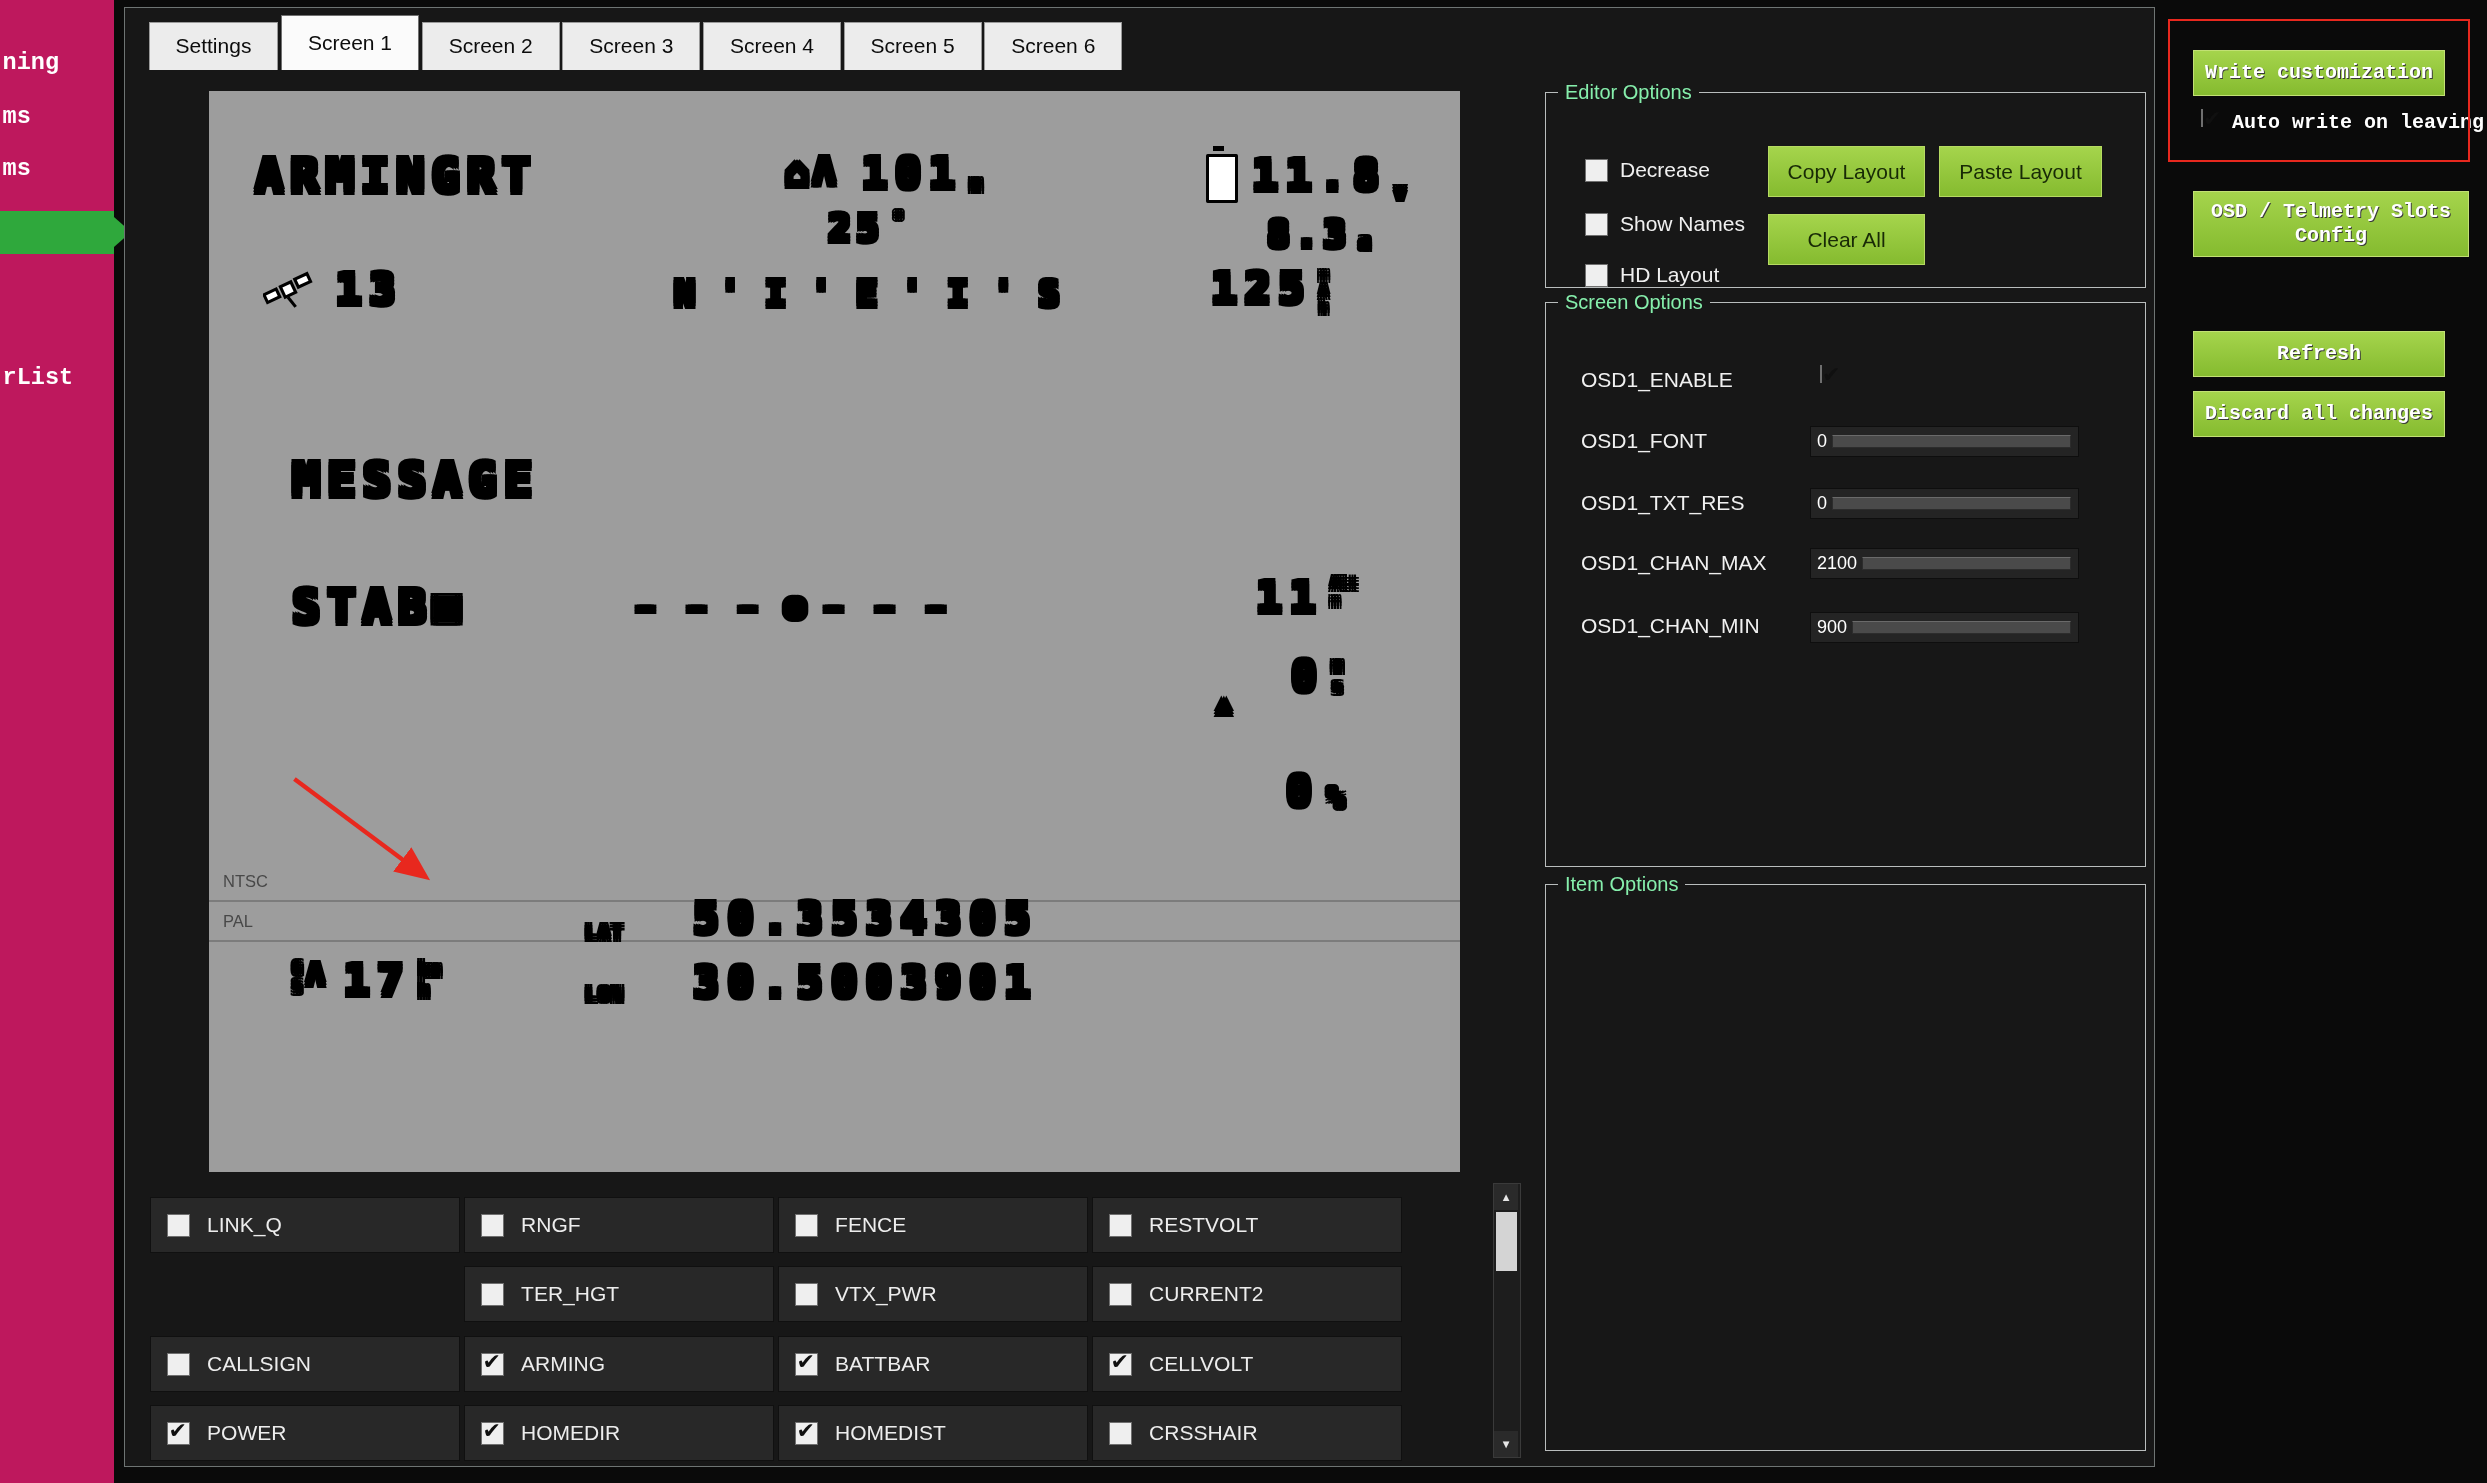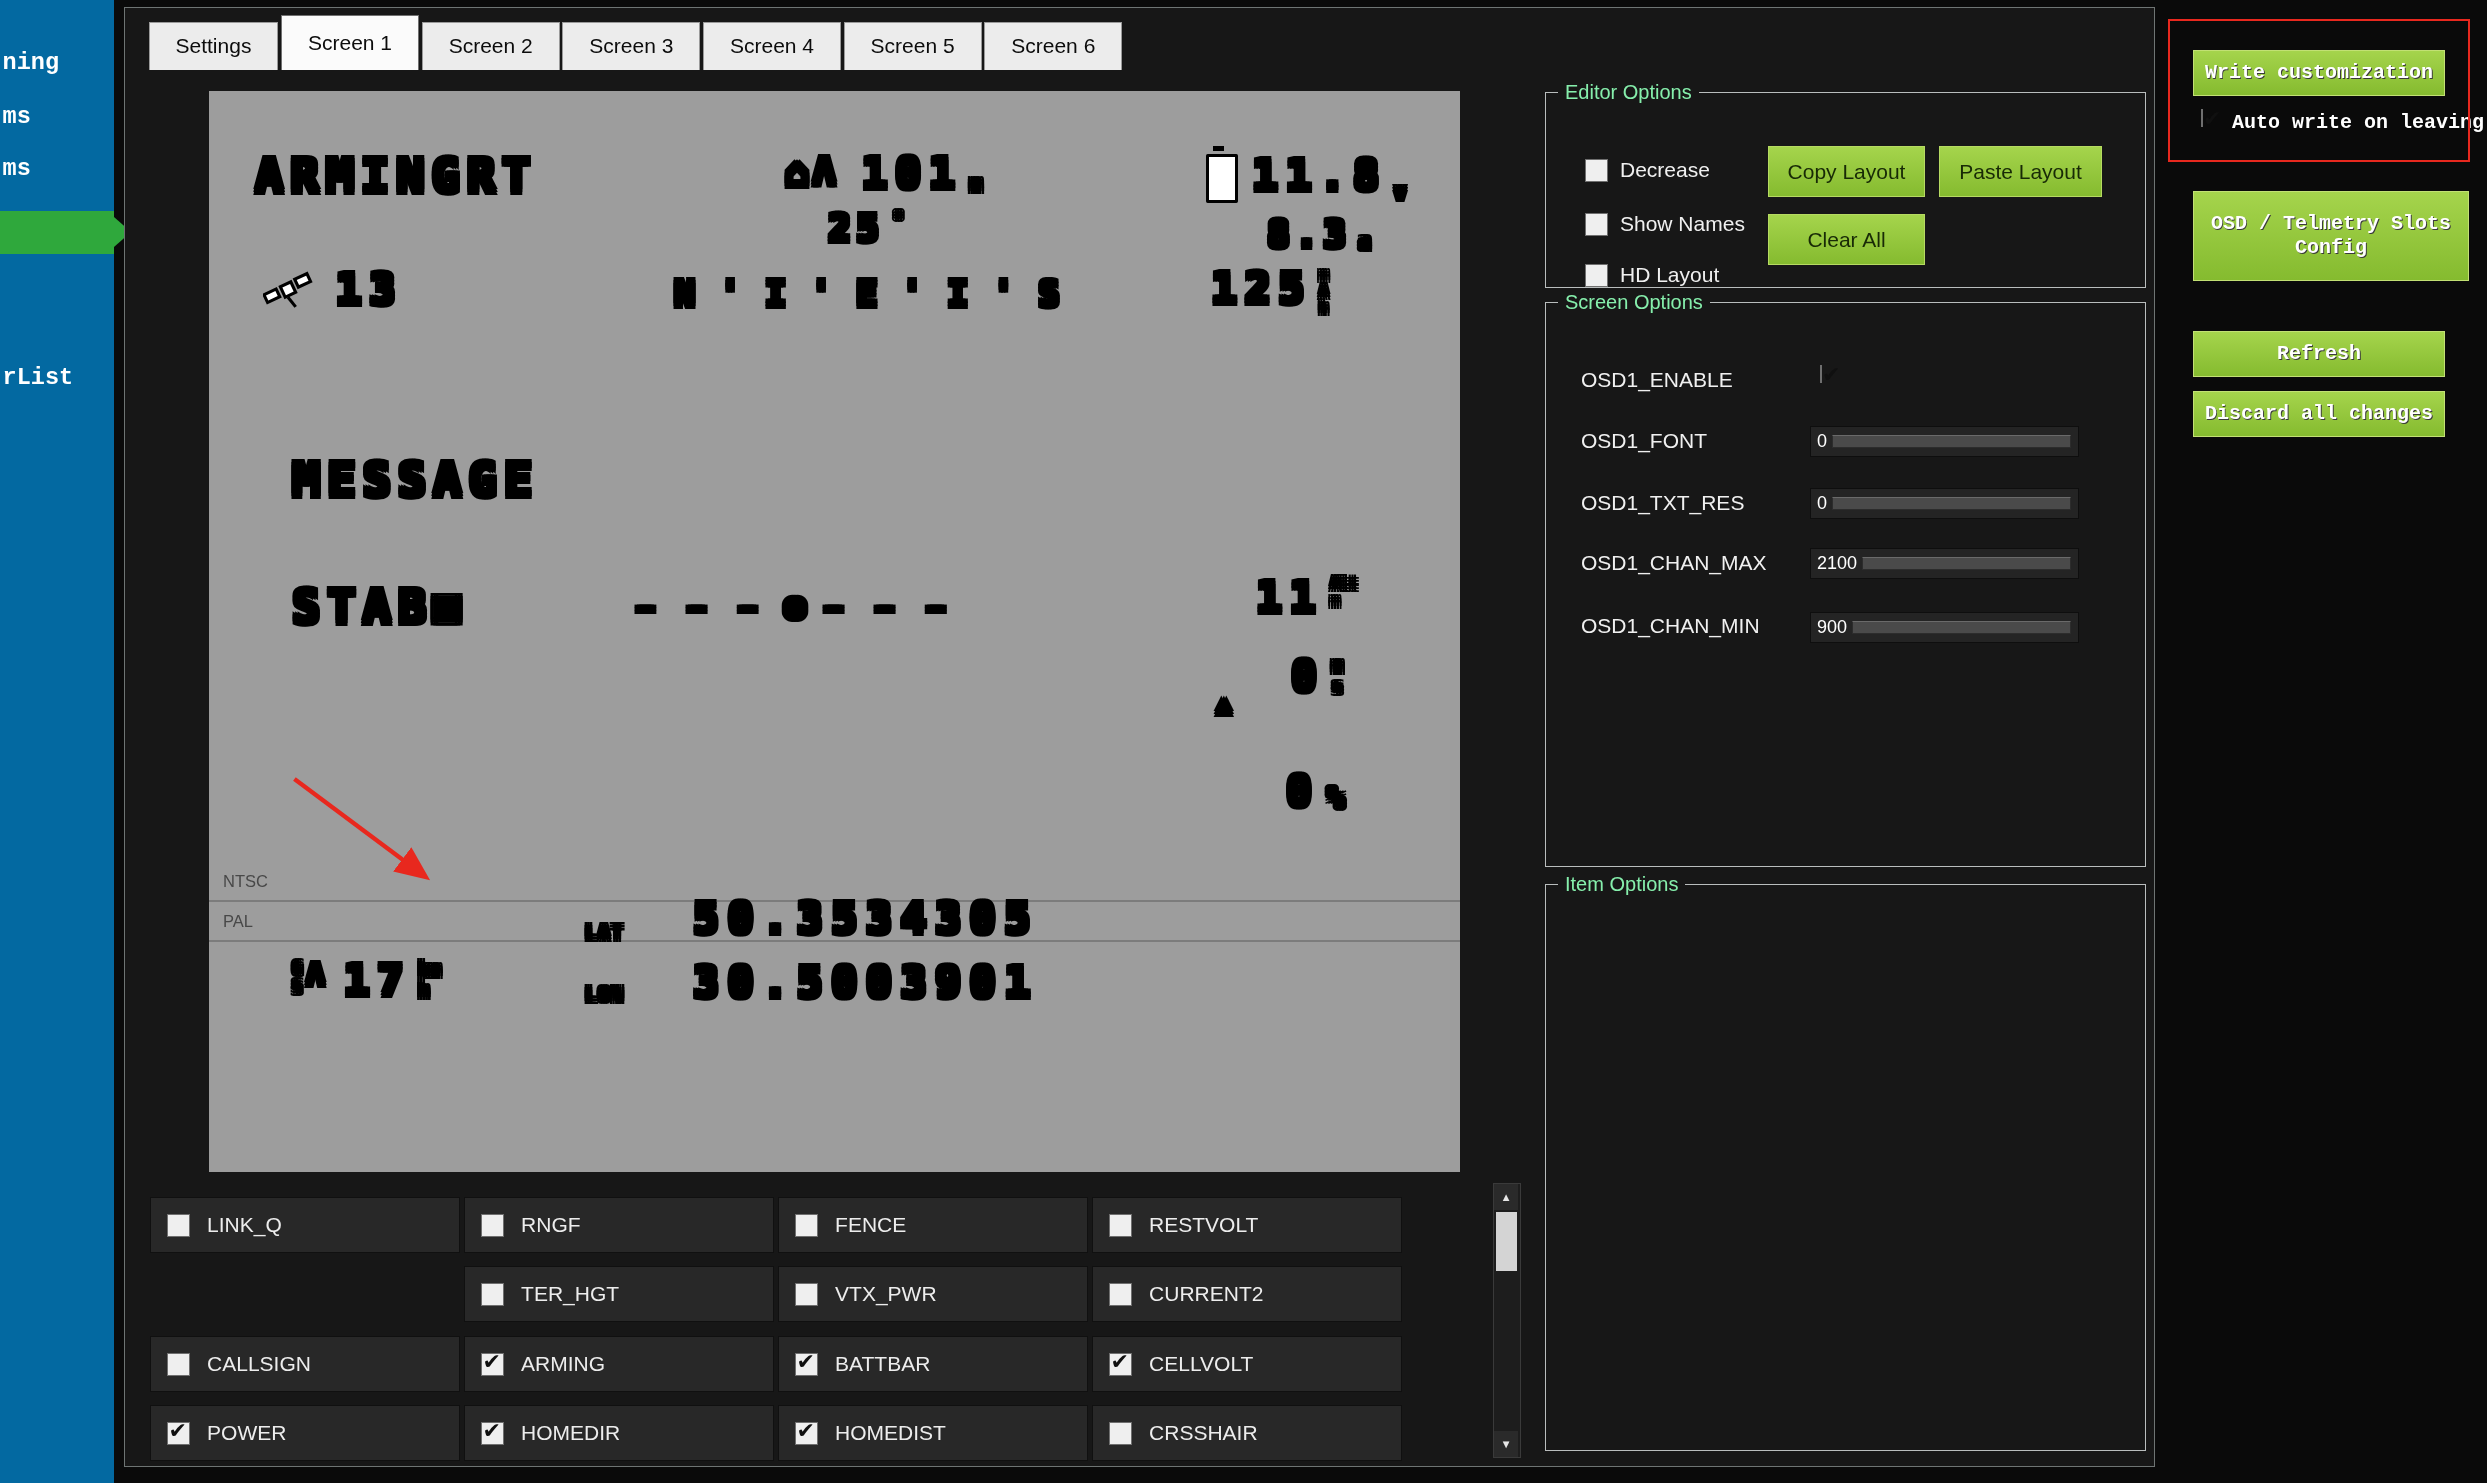--- a/index.html
+++ b/index.html
@@ -1,21 +1,21 @@
 <!DOCTYPE html>
 <html style="font-size:14px"><head>
 <meta charset="utf-8">
 <style>
   html,body{margin:0;padding:0;background:#000;}
   #root{position:relative;width:2487px;height:1483px;background:#0a0a0a;overflow:hidden;
         font-family:"Liberation Sans",sans-serif;}
   .abs{position:absolute;}
 
   
-  .leftbar{left:0;top:0;width:114px;height:1483px;background:#0369a1;}
+  .leftbar{left:0;top:0;width:114px;height:1483px;background:#be185d;}
   .navfrag{position:absolute;left:2.6px;color:#fff;font-family:"Liberation Mono",monospace;
            font-weight:bold;font-size:23.5px;white-space:nowrap;}
   .navsel{position:absolute;left:0;top:211px;width:114px;height:43px;background:#2fa83c;}
   .navsel-tip{position:absolute;left:114px;top:217px;width:0;height:0;
               border-left:17.4px solid #2fa83c;border-top:15px solid transparent;border-bottom:15px solid transparent;}
 
   
   .main{left:124px;top:7px;width:2029px;height:1458px;background:#171717;border:0.9px solid #6e7473;}
 
   
@@ -354,19 +354,19 @@
   </div>
 
   
   <div class="redbox" style="left:2168px;top:19px;width:298px;height:139px"></div>
 
   <div class="gbtn" style="left:2193px;top:50px;width:250px;height:44px">Write customization</div>
 
   <span class="cb abs on" style="left:2201px;top:110px"></span>
   <span class="rightlbl" style="left:2232px;top:111px">Auto write on leaving</span>
 
-  <div class="gbtn" style="left:2193px;top:191px;width:250px;height:64px;padding:12px 12px">OSD / Telmetry Slots Config</div>
+  <div class="gbtn" style="left:2193px;top:191px;width:250px;height:64px;padding:0 12px">OSD / Telmetry Slots Config</div>
 
   <div class="gbtn" style="left:2193px;top:331px;width:250px;height:44px">Refresh</div>
   <div class="gbtn" style="left:2193px;top:391px;width:250px;height:44px">Discard all changes</div>
 
 </div>
 
 
 </body></html>

